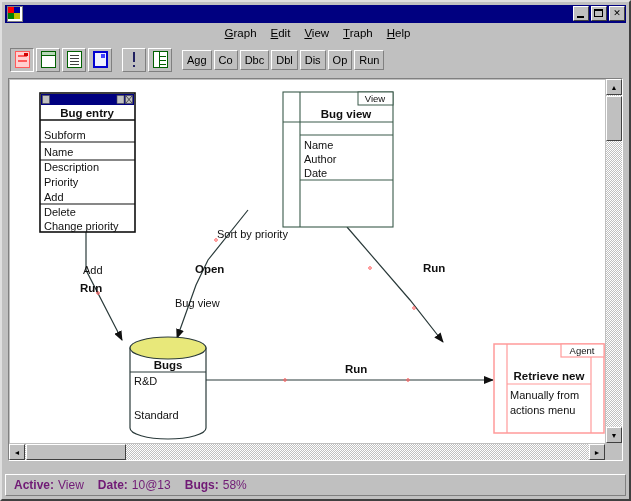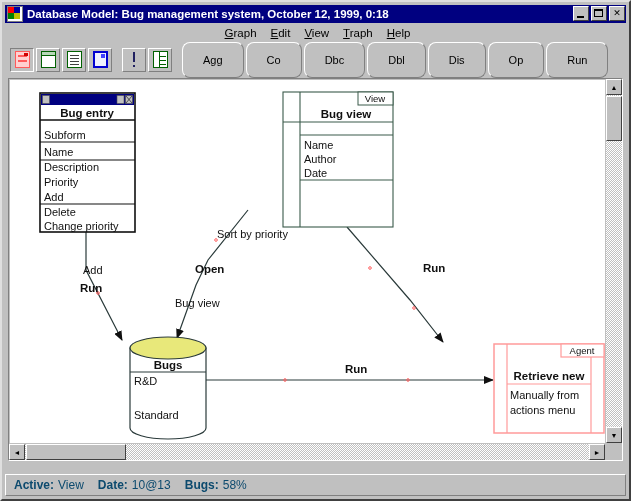--- a/index.html
+++ b/index.html
@@ -60,25 +60,25 @@
   .ico.lines .ln{position:absolute;left:2px;right:2px;height:1px;background:#404040;}
   .ico.blue{border:2px solid #0000d0;background:#eef0ff;}
   .ico.blue .c{position:absolute;right:1px;top:1px;width:4px;height:4px;background:#4040ff;}
   .ico.bang{background:transparent;width:6px;}
   .ico.bang .stem{position:absolute;left:2px;top:1px;width:2px;height:10px;background:#202060;}
   .ico.bang .dot{position:absolute;left:2px;top:14px;width:2px;height:2px;background:#202060;}
   .ico.split{border:1.5px solid #006000;}
   .ico.split .v{position:absolute;left:5px;top:0;bottom:0;width:1px;background:#006000;}
   .ico.split .h{position:absolute;left:5px;right:1px;height:1px;background:#006000;}
 
-  .txtbtn{height:36px;min-width:22px;padding:0 20px;margin-right:2px;background:#c0c0c0;
+  .txtbtn{height:20px;min-width:22px;padding:0 4px;margin-right:2px;background:#c0c0c0;
           box-sizing:border-box;font-size:11px;color:#000;
           display:flex;align-items:center;justify-content:center;
           border-left:1.5px solid #ffffff;border-top:1.5px solid #ffffff;
-          border-right:1.5px solid #808080;border-bottom:1.5px solid #808080;border-radius:8px;}
+          border-right:1.5px solid #808080;border-bottom:1.5px solid #808080;}
 
   
   .client{position:absolute;left:6px;top:76px;width:615px;height:383px;background:#c0c0c0;
           box-sizing:border-box;
           border-left:1.5px solid #808080;border-top:1.5px solid #808080;
           border-right:1.5px solid #ffffff;border-bottom:1.5px solid #ffffff;}
   .canvas{position:absolute;left:1px;top:1px;width:595px;height:363px;background:#ffffff;
           overflow:hidden;}
   .canvas svg{position:absolute;left:0;top:0;}
 
@@ -100,37 +100,36 @@
           display:flex;align-items:center;justify-content:center;font-size:7px;color:#000;}
   .sb-thumb{position:absolute;background:#c0c0c0;box-sizing:border-box;
             border-left:1.5px solid #ffffff;border-top:1.5px solid #ffffff;
             border-right:1.5px solid #404040;border-bottom:1.5px solid #404040;}
 
   
   .status{position:absolute;left:3px;bottom:3px;width:621px;height:22px;background:#c0c0c0;
           box-sizing:border-box;
           border-left:1.5px solid #ffffff;border-top:1.5px solid #ffffff;
           border-right:1.5px solid #808080;border-bottom:1.5px solid #808080;
-          display:flex;align-items:center;padding-left:8px;font-size:12px;color:#0c4a6e;}
+          display:flex;align-items:center;padding-left:8px;font-size:12px;color:#701a75;}
   .status b{font-weight:bold;margin-right:4px;}
   .status span.v{margin-right:14px;}
 </style>
 </head>
 <body>
 
 <div class="app">
 
   <div class="titlebar">
     <span class="tb-icon">
       <i class="a"></i>
         <i class="b"></i>
         <i class="c"></i>
         <i class="d"></i>
     </span>
-    <span class="tb-title">Database Model: Bug management system, October 12, 1999, 0:18</span>
     <span class="tb-btns">
       <span class="tb-btn">
           <i class="min-g"></i>
         </span>
       <span class="tb-btn">
           <i class="max-g"></i>
         </span>
       <span class="tb-btn">
           <span class="g">✕</span>
         </span>

